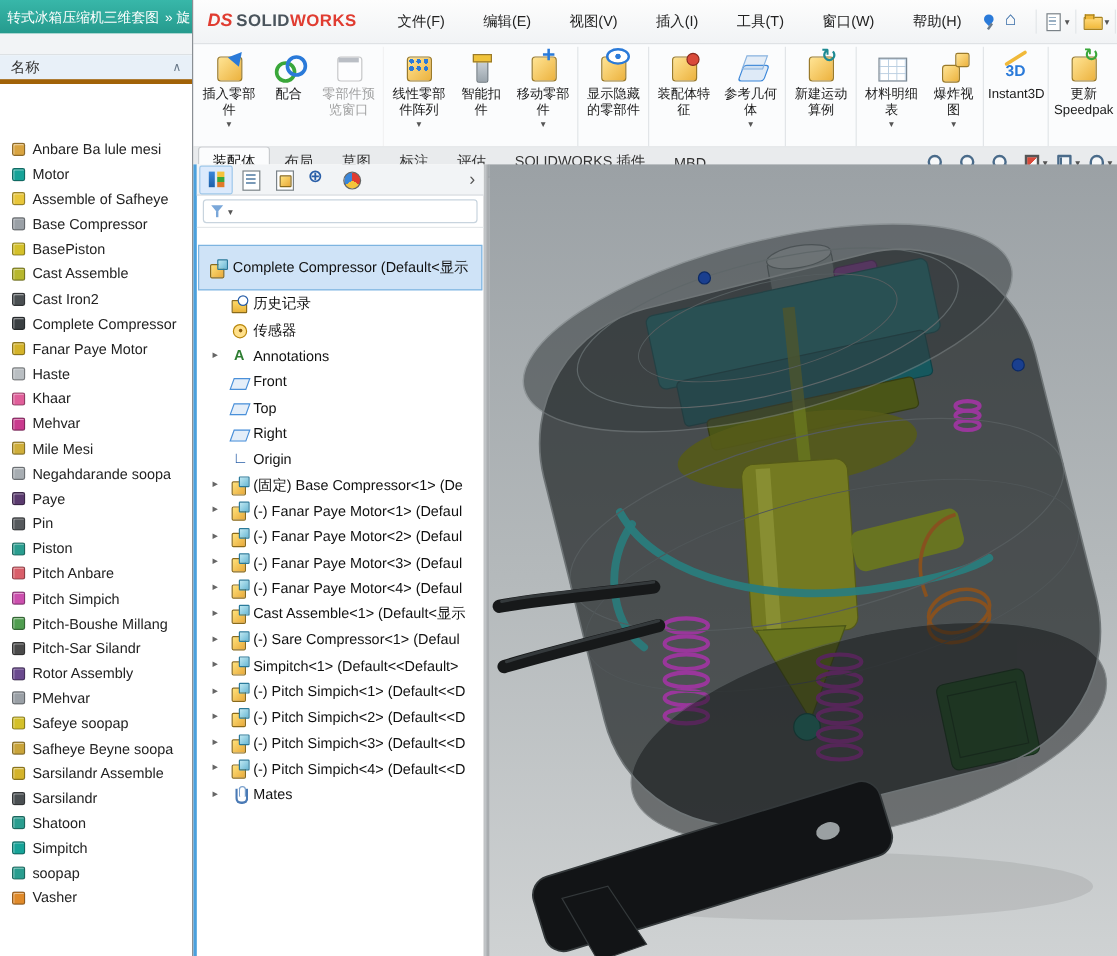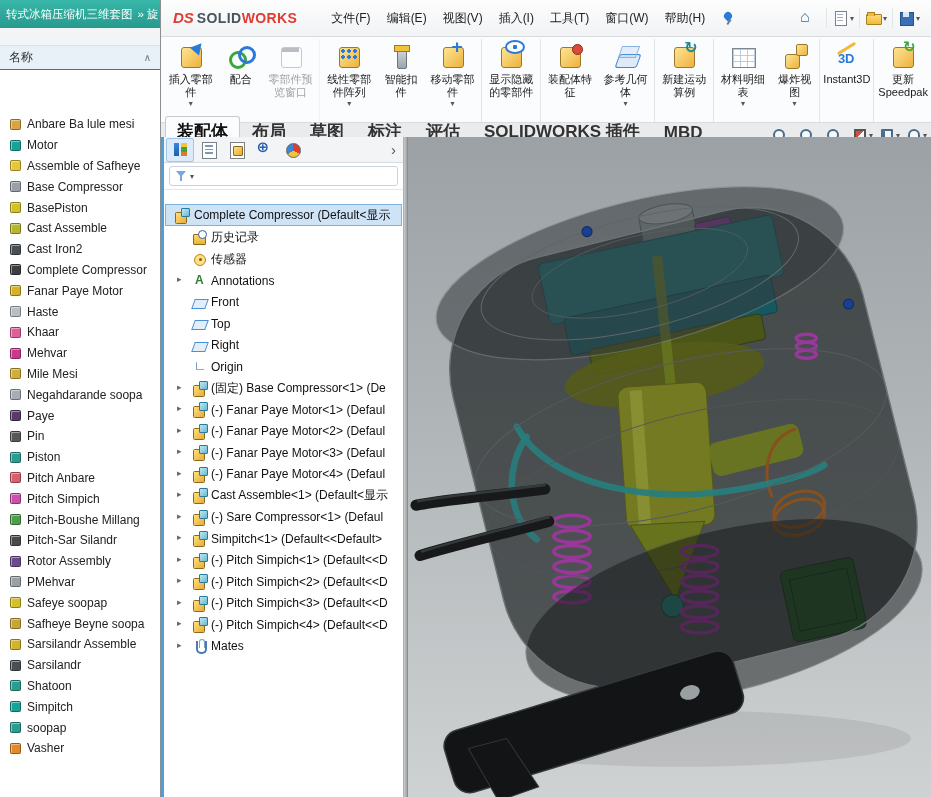--- a/index.html
+++ b/index.html
@@ -7,39 +7,39 @@
        font-family:"Liberation Sans","DejaVu Sans",sans-serif;color:#222;}
   *{box-sizing:border-box;}
 
   
   #explorer{position:absolute;left:0;top:0;width:161px;height:797px;background:#fff;
             border-right:1px solid #8a8f94;z-index:5;display:flex;flex-direction:column;}
   .exp-title{height:28px;background:linear-gradient(180deg,#38b7a9,#259a8d);color:#fff;
              font-size:11.5px;display:flex;align-items:center;padding:0 6px;gap:5px;
              white-space:nowrap;overflow:hidden;flex:none;}
   .exp-toolbar{height:18px;background:#f2f4f6;border-bottom:1px solid #dde1e4;flex:none;}
-  .exp-header{height:24px;background:#e8f0f8;border-bottom:1px solid #a16207;display:flex;
+  .exp-header{height:24px;background:#e8f0f8;border-bottom:4px solid #a16207;display:flex;
               align-items:center;padding:0 9px;font-size:12px;color:#333;flex:none;}
   .exp-header .sort{margin-left:auto;color:#6a7a8a;font-size:10px;}
   .exp-list{flex:1;padding-top:44px;overflow:hidden;}
   .exp-item{height:20.8px;display:flex;align-items:center;gap:6px;padding:0 4px 0 10px;
             font-size:12px;color:#222;white-space:nowrap;overflow:hidden;}
   .swatch{width:11px;height:11px;border-radius:2px;border:1px solid rgba(0,0,0,.35);flex:none;
           box-shadow:inset 1px 1px 0 rgba(255,255,255,.45);}
 
   
   #sw{position:absolute;left:161px;top:0;right:0;height:797px;background:#fbfcfd;}
 
   .titlebar{height:37px;background:linear-gradient(180deg,#fdfdfd,#f1f3f5);
             border-bottom:1px solid #d9dcdf;display:flex;align-items:center;padding:0 6px;}
   .logo{display:flex;align-items:baseline;gap:3px;margin:0 26px 0 6px;white-space:nowrap;}
   .logo-ds{color:#e03c31;font-weight:bold;font-style:italic;font-size:15px;}
   .logo-solid{color:#4a545c;font-weight:bold;font-size:14px;letter-spacing:.4px;}
   .logo-works{color:#e03c31;font-weight:bold;font-size:14px;letter-spacing:.4px;}
-  .menus{display:flex;gap:0;}
+  .menus{display:flex;gap:16px;}
   .menu-item{font-size:12px;color:#222;padding:3px 8px;border-radius:2px;white-space:nowrap;}
   .pin-icon{width:14px;height:14px;position:relative;margin-left:8px;flex:none;}
   .pin-icon::before{content:"";position:absolute;width:8px;height:8px;background:#2a7ad9;
                     border-radius:50% 50% 50% 0;transform:rotate(-45deg);top:1px;left:3px;}
   .pin-icon::after{content:"";position:absolute;width:2px;height:6px;background:#6a7a8a;
                    left:7px;top:8px;transform:rotate(35deg);}
   .tb-icons{margin-left:auto;display:flex;align-items:center;}
   .wicon{display:flex;align-items:center;gap:2px;padding:2px 5px;}
   .wicon + .wicon{border-left:1px solid #e3e6e9;}
   .wglyph{position:relative;width:16px;height:16px;flex:none;}
@@ -121,22 +121,22 @@
        font-weight:bold;font-size:13px;left:7px;top:9px;width:auto;height:auto;}
   [data-icon="instant3d"] .ricon::after{left:5px;top:5px;width:21px;height:3px;background:#f0b93a;
        transform:rotate(-32deg);border-radius:2px;}
   [data-icon="update-speedpak"] .ricon::after{content:"↻";left:16px;top:-4px;color:#3aa73a;
        font-size:15px;font-weight:bold;}
 
   
   .tabbar{height:25px;background:#e9ebed;border-bottom:1px solid #c8cbce;display:flex;
           align-items:flex-end;padding-left:4px;}
   .tabs{display:flex;align-items:flex-end;}
-  .tab{font-size:17px;padding:3px 11px 4px;color:#333;border:1px solid transparent;
-       border-bottom:none;white-space:nowrap;font-weight:bold;}
+  .tab{font-size:12px;padding:3px 11px 4px;color:#333;border:1px solid transparent;
+       border-bottom:none;white-space:nowrap;}
   .tab.active{background:#fbfcfd;border-color:#c8cbce;border-radius:3px 3px 0 0;color:#111;}
   .view-tools{margin-left:auto;display:flex;align-items:center;gap:6px;padding:0 4px 4px 0;}
   .vt-btn{display:flex;align-items:center;gap:1px;}
   .vt{position:relative;width:16px;height:16px;flex:none;}
   .vt::before{content:"";position:absolute;left:2px;top:2px;width:8px;height:8px;
               border:2px solid #4a6b8a;border-radius:50%;background:rgba(255,255,255,.65);}
   .vt::after{content:"";position:absolute;left:11px;top:11px;width:6px;height:2.5px;
              background:#4a6b8a;transform:rotate(45deg);border-radius:1px;}
   [data-icon="section-view"] .vt::before{border-radius:0;border-color:#555;
        background:linear-gradient(135deg,#d94a3a 50%,rgba(255,255,255,.65) 50%);}
@@ -181,21 +181,21 @@
   .fp-filter{height:27px;display:flex;align-items:center;padding:3px 5px;
              border-bottom:1px solid #e5e8ea;}
   .fp-filter-box{flex:1;height:20px;border:1px solid #c8d4de;border-radius:3px;display:flex;
                  align-items:center;padding:0 5px;gap:3px;background:#fff;}
   .funnel{position:relative;width:12px;height:12px;flex:none;}
   .funnel::before{content:"";position:absolute;left:1px;top:1px;width:0;height:0;
        border-left:5px solid transparent;border-right:5px solid transparent;
        border-top:6px solid #7aa7d9;}
   .funnel::after{content:"";position:absolute;left:5px;top:6px;width:2px;height:5px;background:#7aa7d9;}
   .fp-tree{flex:1;padding-top:14px;font-size:12px;color:#111;overflow:hidden;}
-  .tree-root{height:22px;display:flex;align-items:center;gap:5px;background:#cfe3f7;
+  .tree-root{height:38px;display:flex;align-items:center;gap:5px;background:#cfe3f7;
              border:1px solid #7db4e0;margin:0 1px 1px 1px;padding-left:8px;
              white-space:nowrap;overflow:hidden;}
   .tree-row{height:21.5px;display:flex;align-items:center;gap:4px;padding-left:28px;
             position:relative;white-space:nowrap;overflow:hidden;}
   .tree-row .arrow{position:absolute;left:13px;top:4px;font-size:9px;color:#666;}
   .t-icon{width:15px;height:15px;position:relative;flex:none;}
   [data-icon="history"] .t-icon::before{content:"";position:absolute;left:1px;top:4px;width:11px;
        height:9px;background:linear-gradient(180deg,#ffd966,#e8b33a);border:1px solid #8a6a1a;
        border-radius:1px;}
   [data-icon="history"] .t-icon::after{content:"";position:absolute;right:0;top:0;width:7px;

